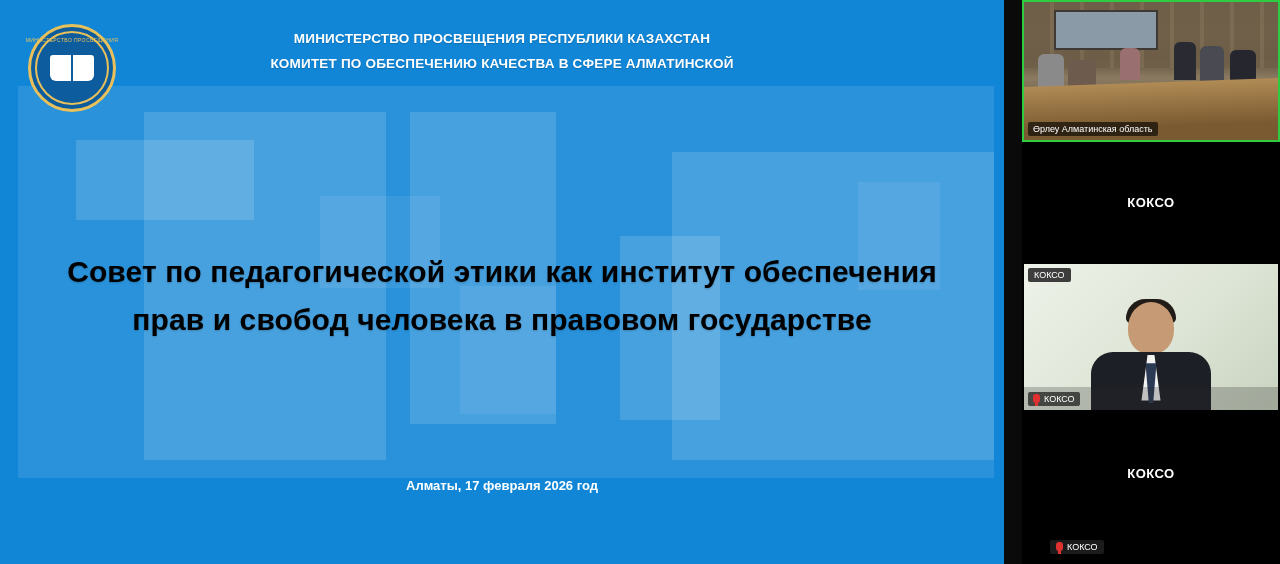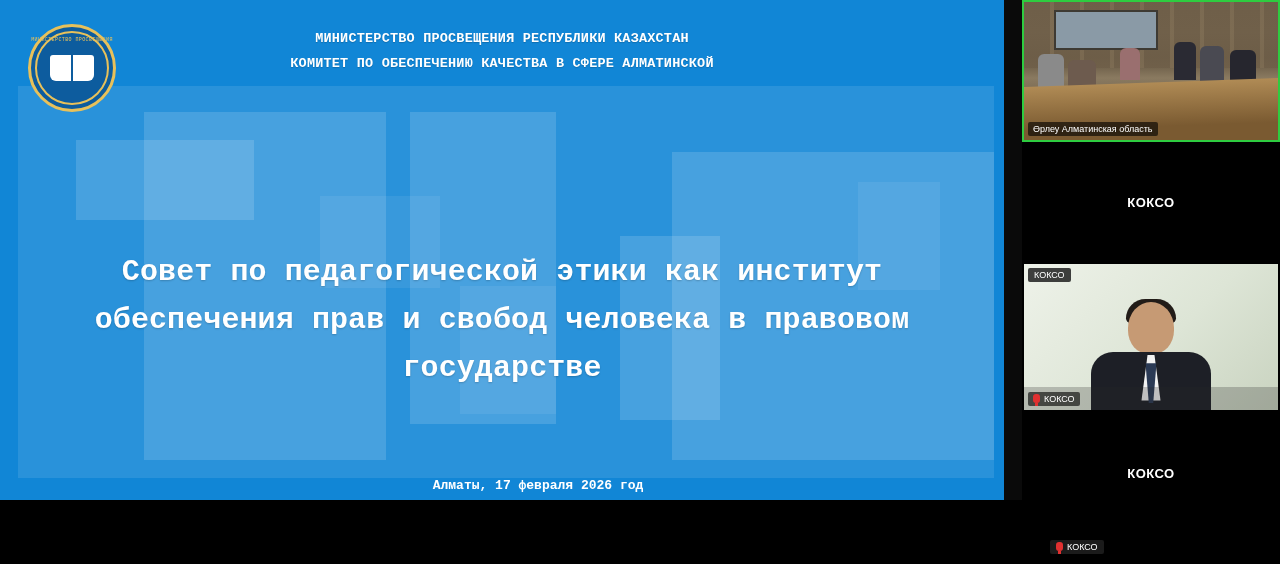--- a/index.html
+++ b/index.html
@@ -12,24 +12,23 @@
   .app {
     position: relative;
     width: 1280px; height: 564px;
     background: #000;
     display: flex;
   }
 
   
   .stage {
     position: relative;
-    width: 1022px; height: 500px;
+    width: 1022px; height: 564px;
     background: #0a0a0a;
     overflow: hidden;
-    font-family: Liberation Mono, monospace;
   }
   .slide {
     position: absolute;
     left: 0; top: 0;
     width: 1004px; height: 564px;
     background: #1186d6;
     overflow: hidden;
   }
   
   .sq { position: absolute; background: rgba(255,255,255,0.10); }
@@ -82,39 +81,38 @@
     letter-spacing: 0.2px;
     line-height: 25px;
     text-shadow: 0 1px 1px rgba(0,0,0,0.18);
   }
 
   .title {
     position: absolute;
     left: 40px; top: 248px;
     width: 924px;
     text-align: center;
-    color: #ffffff;
+    color: #000000;
     font-size: 30px;
     font-weight: bold;
     line-height: 48px;
     letter-spacing: 0.1px;
     text-shadow: 0 1px 2px rgba(0,0,0,0.2);
     z-index: 4;
   }
 
   .footer {
     position: absolute;
     left: 0; top: 478px;
     width: 1004px;
     text-align: center;
     color: #fff;
     font-size: 13px;
     font-weight: bold;
     z-index: 4;
-    margin-left: 36px;
   }
 
   
   .rail {
     position: relative;
     width: 258px; height: 564px;
     background: #000;
     flex: none;
   }
   .tile {

